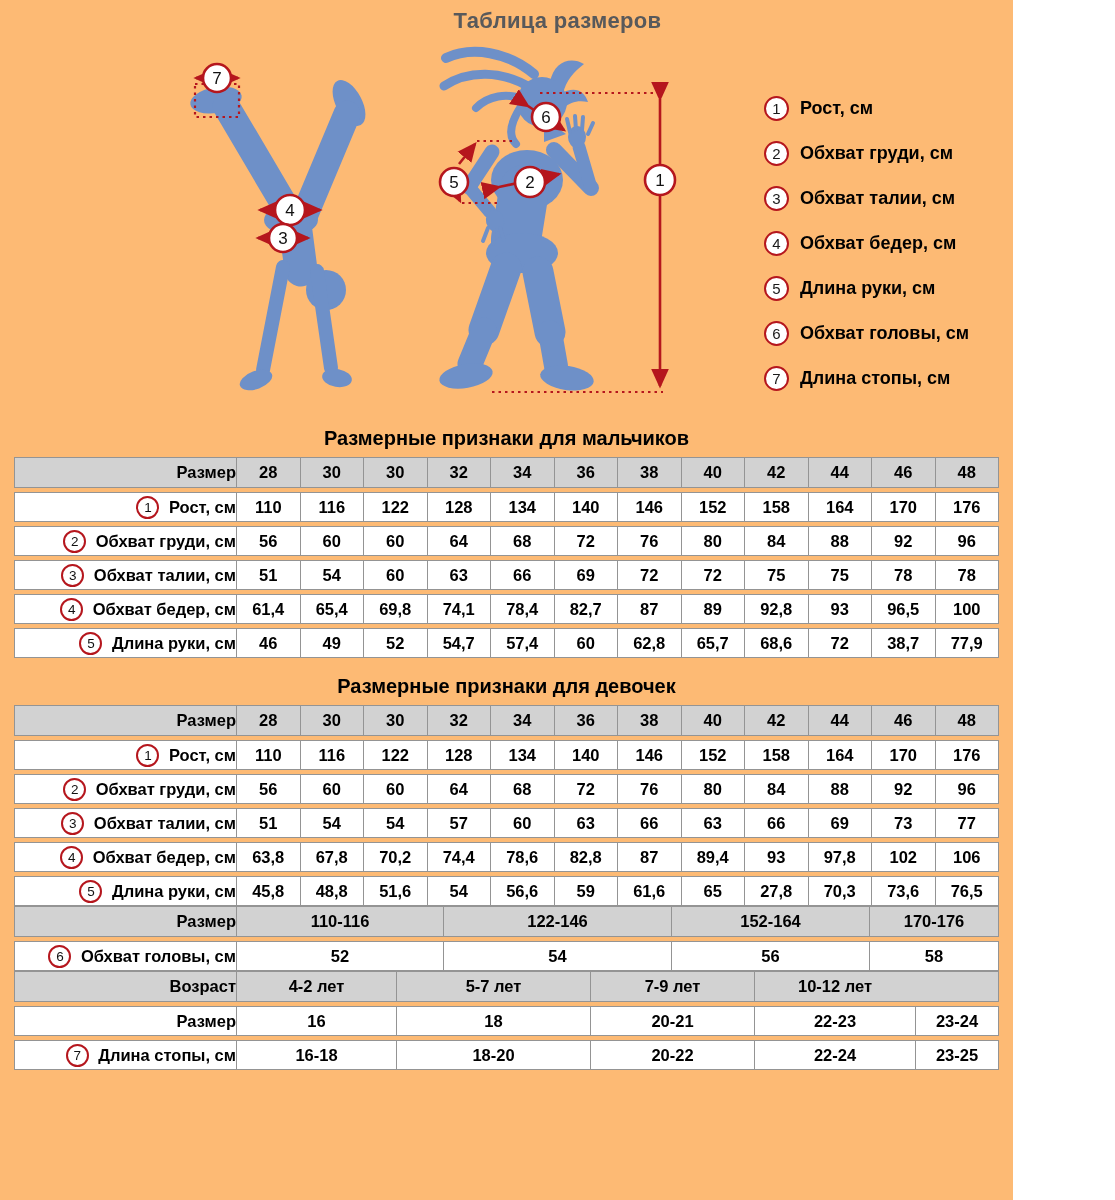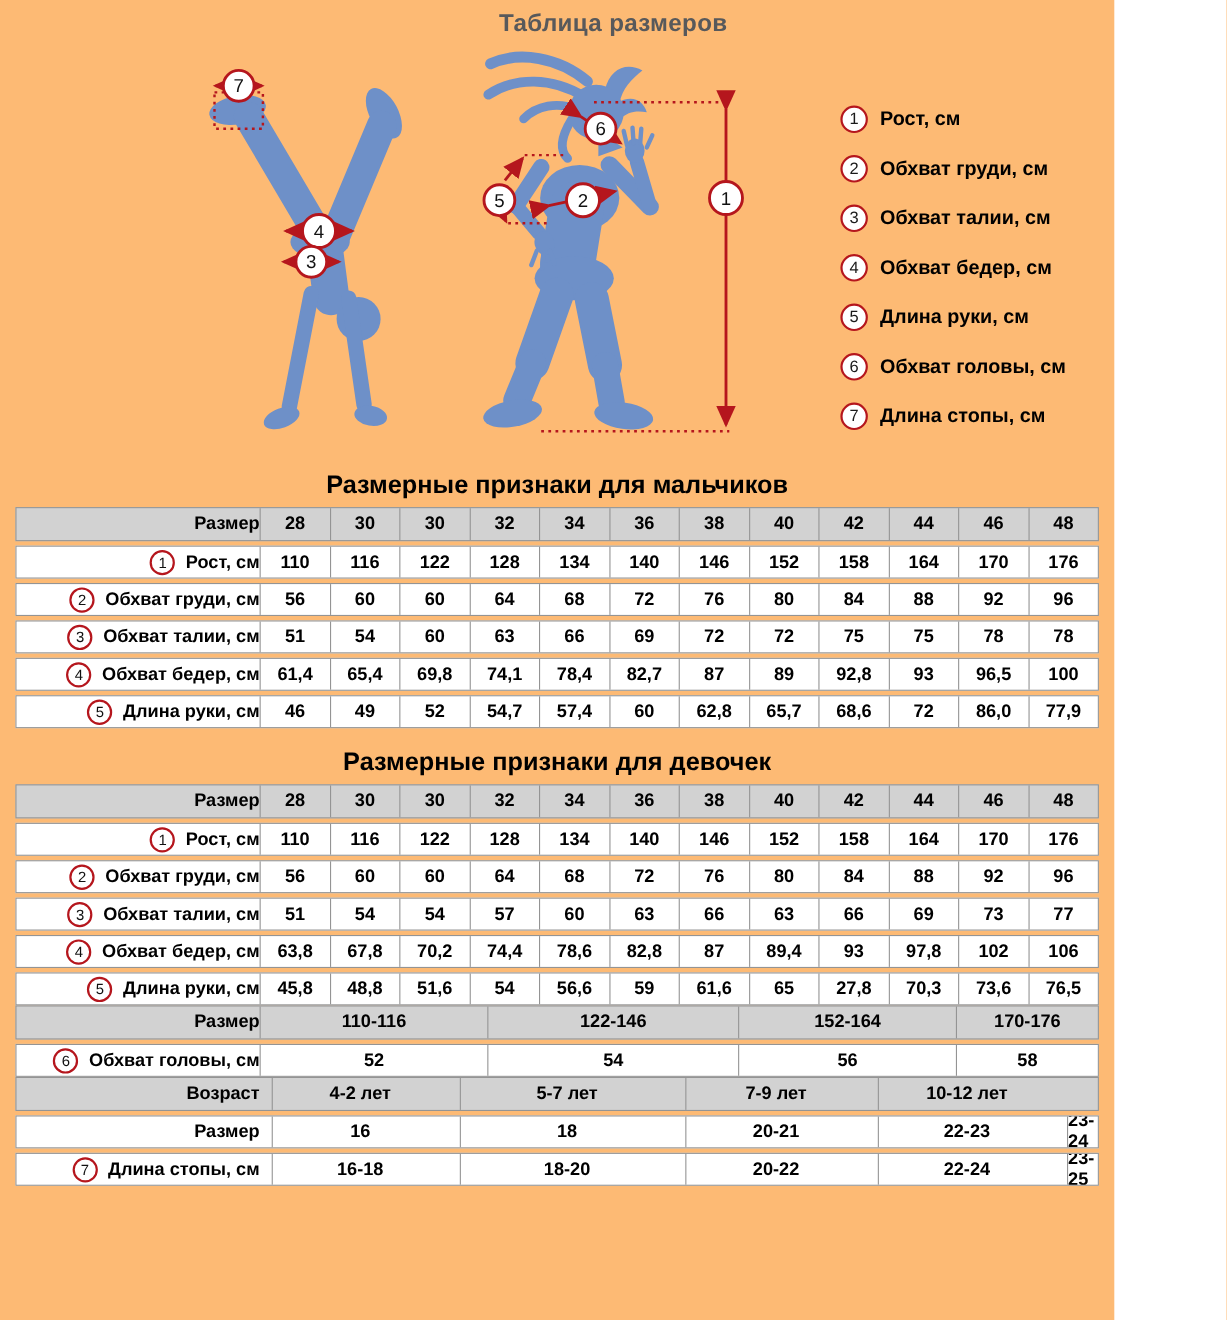--- a/index.html
+++ b/index.html
@@ -16,28 +16,28 @@
   .page-title{position:absolute;top:8px;left:0;width:100%;text-align:center;
     font-size:22px;font-weight:bold;color:var(--title-gray);letter-spacing:.3px;}
   .diagram{position:absolute;left:150px;top:40px;}
   .legend{position:absolute;left:764px;top:86px;}
   .legend-item{display:flex;align-items:center;height:45px;gap:11px;}
   .lcirc{width:25px;height:25px;flex:0 0 25px;border:2px solid var(--accent);border-radius:50%;
     display:flex;align-items:center;justify-content:center;font-size:15px;color:#1a1a1a;background:#fff;}
   .llabel{font-size:18px;font-weight:bold;color:#000;}
   
   #tables{padding:0 14px;}
-  .section-title{font-size:23px;font-weight:bold;color:#000;text-align:center;margin:17px 0 7px;}
+  .section-title{font-size:20px;font-weight:bold;color:#000;text-align:center;margin:17px 0 7px;}
   .tsection:first-child .section-title{margin-top:5px;}
   .ttable{display:flex;flex-direction:column;gap:4px;}
   .trow{display:grid;height:30px;border:1.5px solid var(--border-gray);background:#fff;}
   .trow.header{background:var(--header-gray);height:31px;}
   .cols-12{grid-template-columns:221px repeat(12,1fr);}
   .cols-4{grid-template-columns:221px 207px 228px 198px 1fr;}
-  .cols-5{grid-template-columns:221px 160px 194px 164px 161px 1fr;gap:11px;}
+  .cols-5{grid-template-columns:221px 160px 194px 164px 161px 1fr;}
   .tc{display:flex;align-items:center;justify-content:center;border-left:1.5px solid var(--border-gray);
     font-size:16.5px;font-weight:bold;color:#000;overflow:hidden;}
   .tc.first{border-left:none;justify-content:flex-end;padding-left:7px;gap:9px;}
   .slot{width:24px;height:24px;flex:0 0 24px;display:flex;align-items:center;justify-content:center;}
   .rcirc{width:23px;height:23px;border:2px solid var(--accent);border-radius:50%;background:#fff;
     display:flex;align-items:center;justify-content:center;font-size:13.5px;font-weight:normal;color:#111;}
   
   .blue{fill:var(--figure-blue);stroke:none;}
   .bluestroke{stroke:var(--figure-blue);fill:none;stroke-linecap:round;}
   .red{stroke:var(--accent);fill:none;stroke-width:2.6;}
@@ -302,21 +302,21 @@
             <div class="tc">46</div>
             <div class="tc">49</div>
             <div class="tc">52</div>
             <div class="tc">54,7</div>
             <div class="tc">57,4</div>
             <div class="tc">60</div>
             <div class="tc">62,8</div>
             <div class="tc">65,7</div>
             <div class="tc">68,6</div>
             <div class="tc">72</div>
-            <div class="tc">86,0</div>
+            <div class="tc">38,7</div>
             <div class="tc">77,9</div>
           </div>
         </div>
       </div>
       <div class="tsection">
         <div class="section-title">Размерные признаки для девочек</div>
         <div class="ttable">
           <div class="trow header cols-12">
             <div class="tc first">
               <span class="slot"></span>

